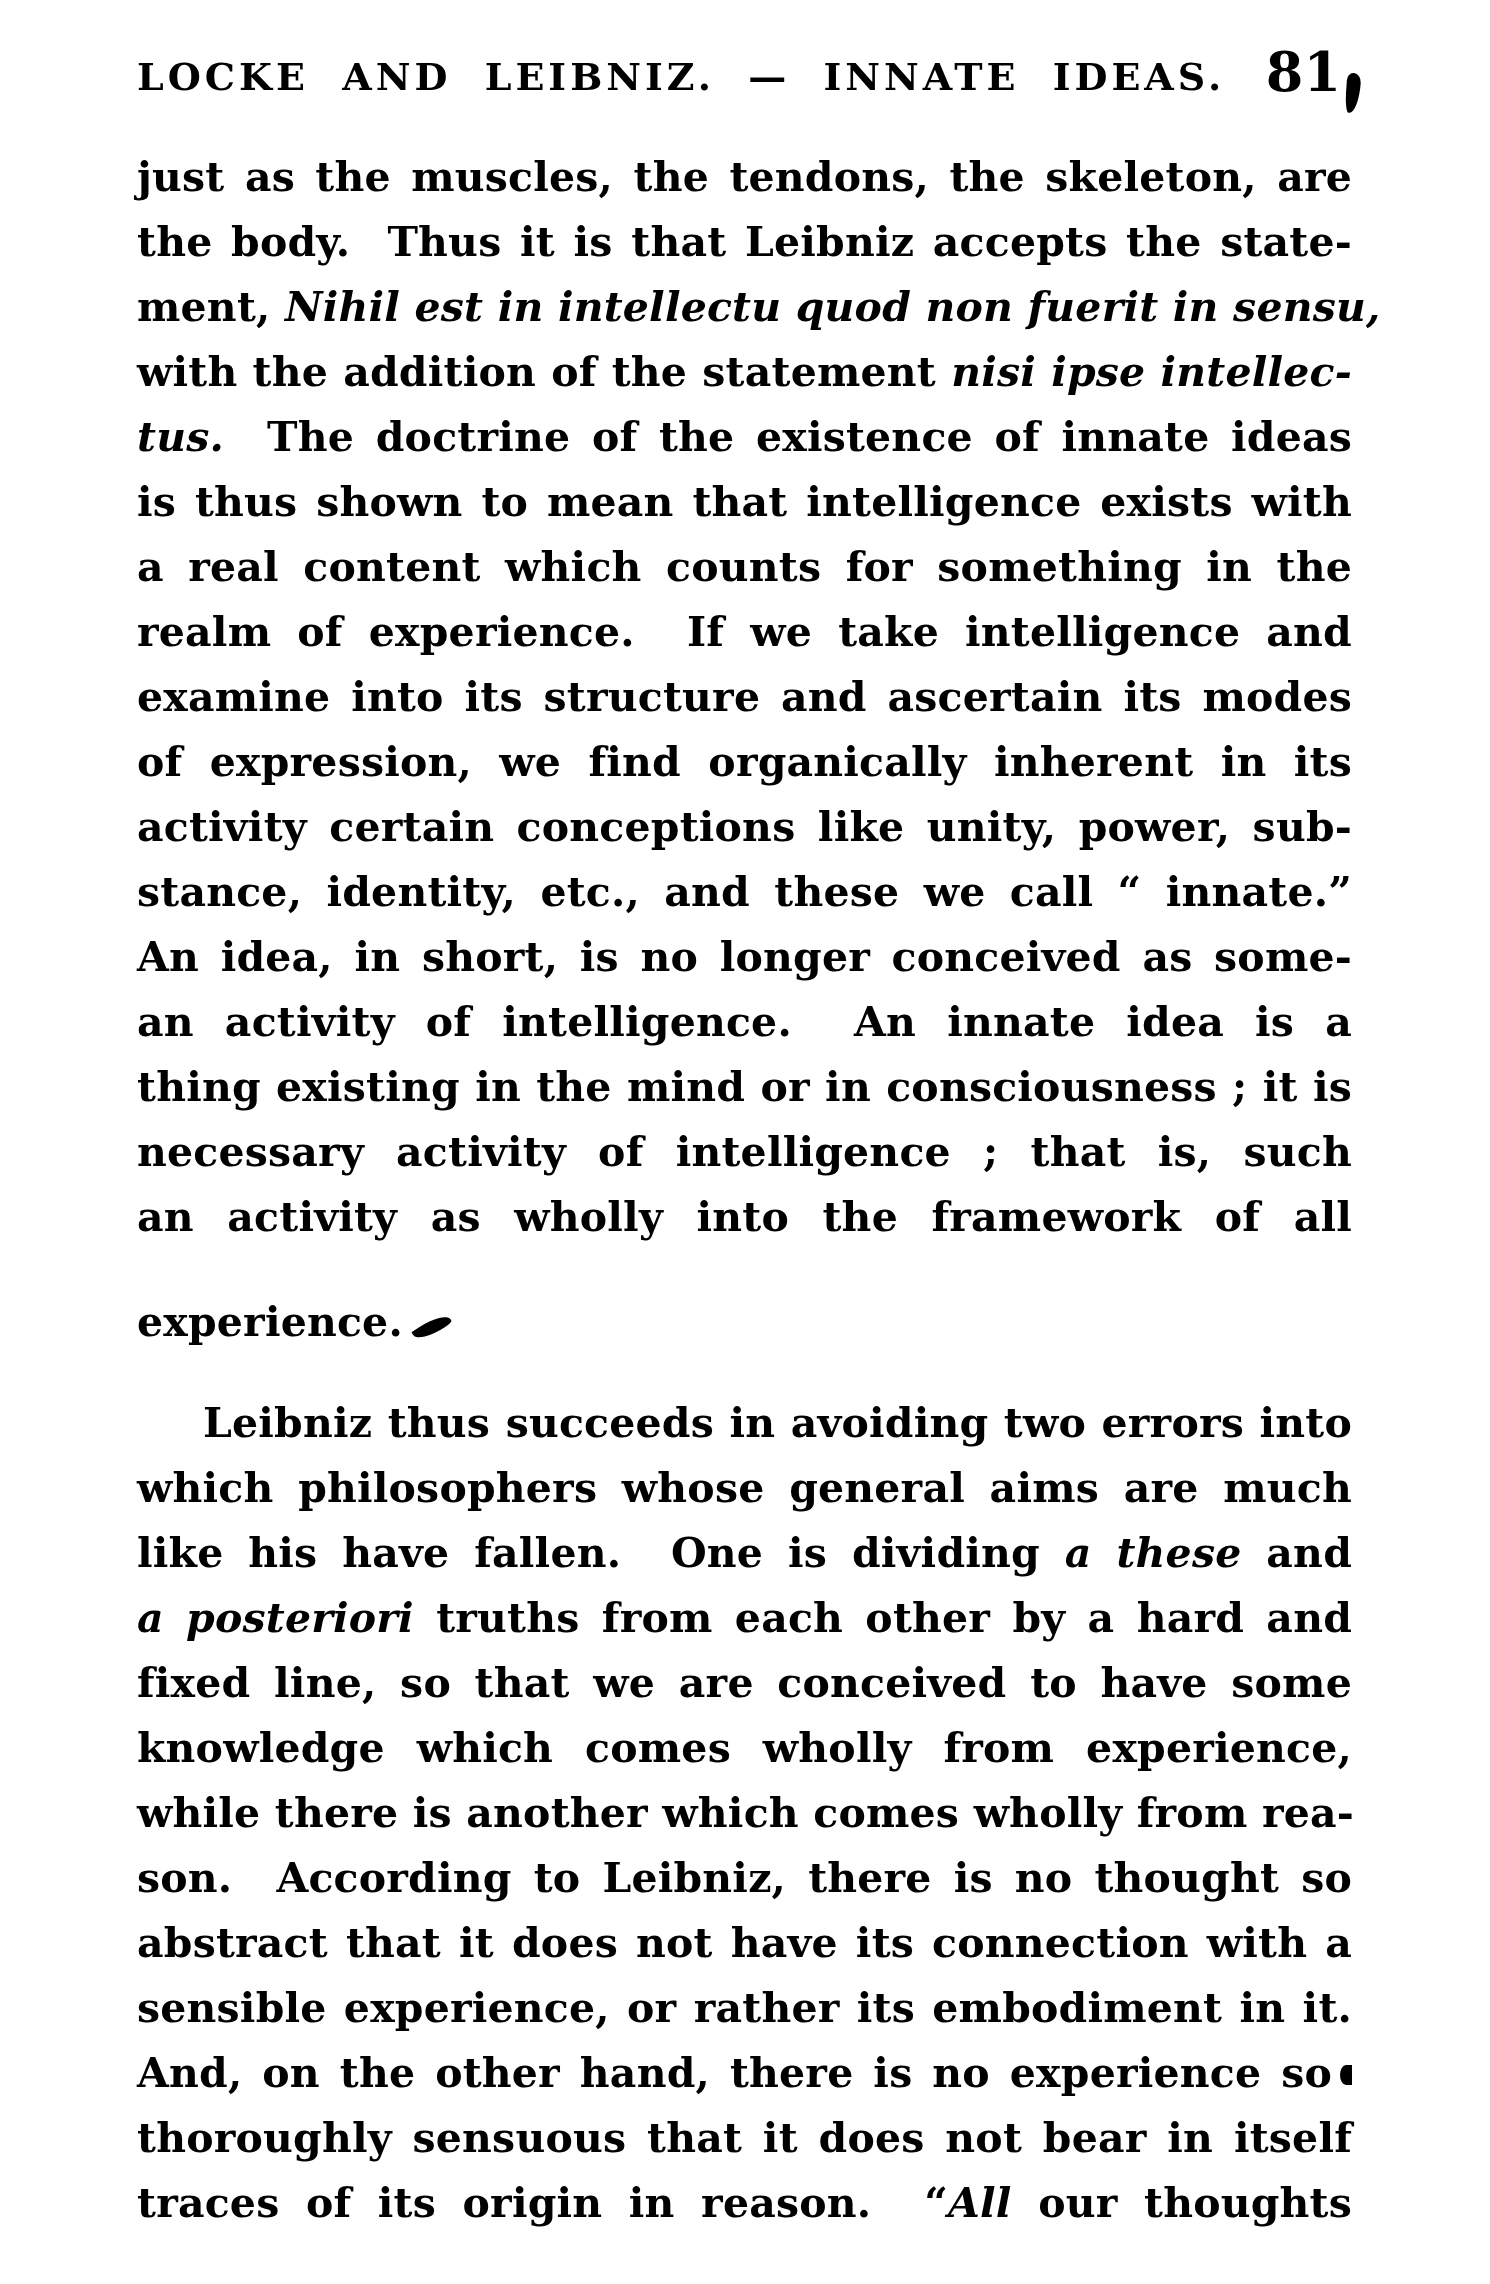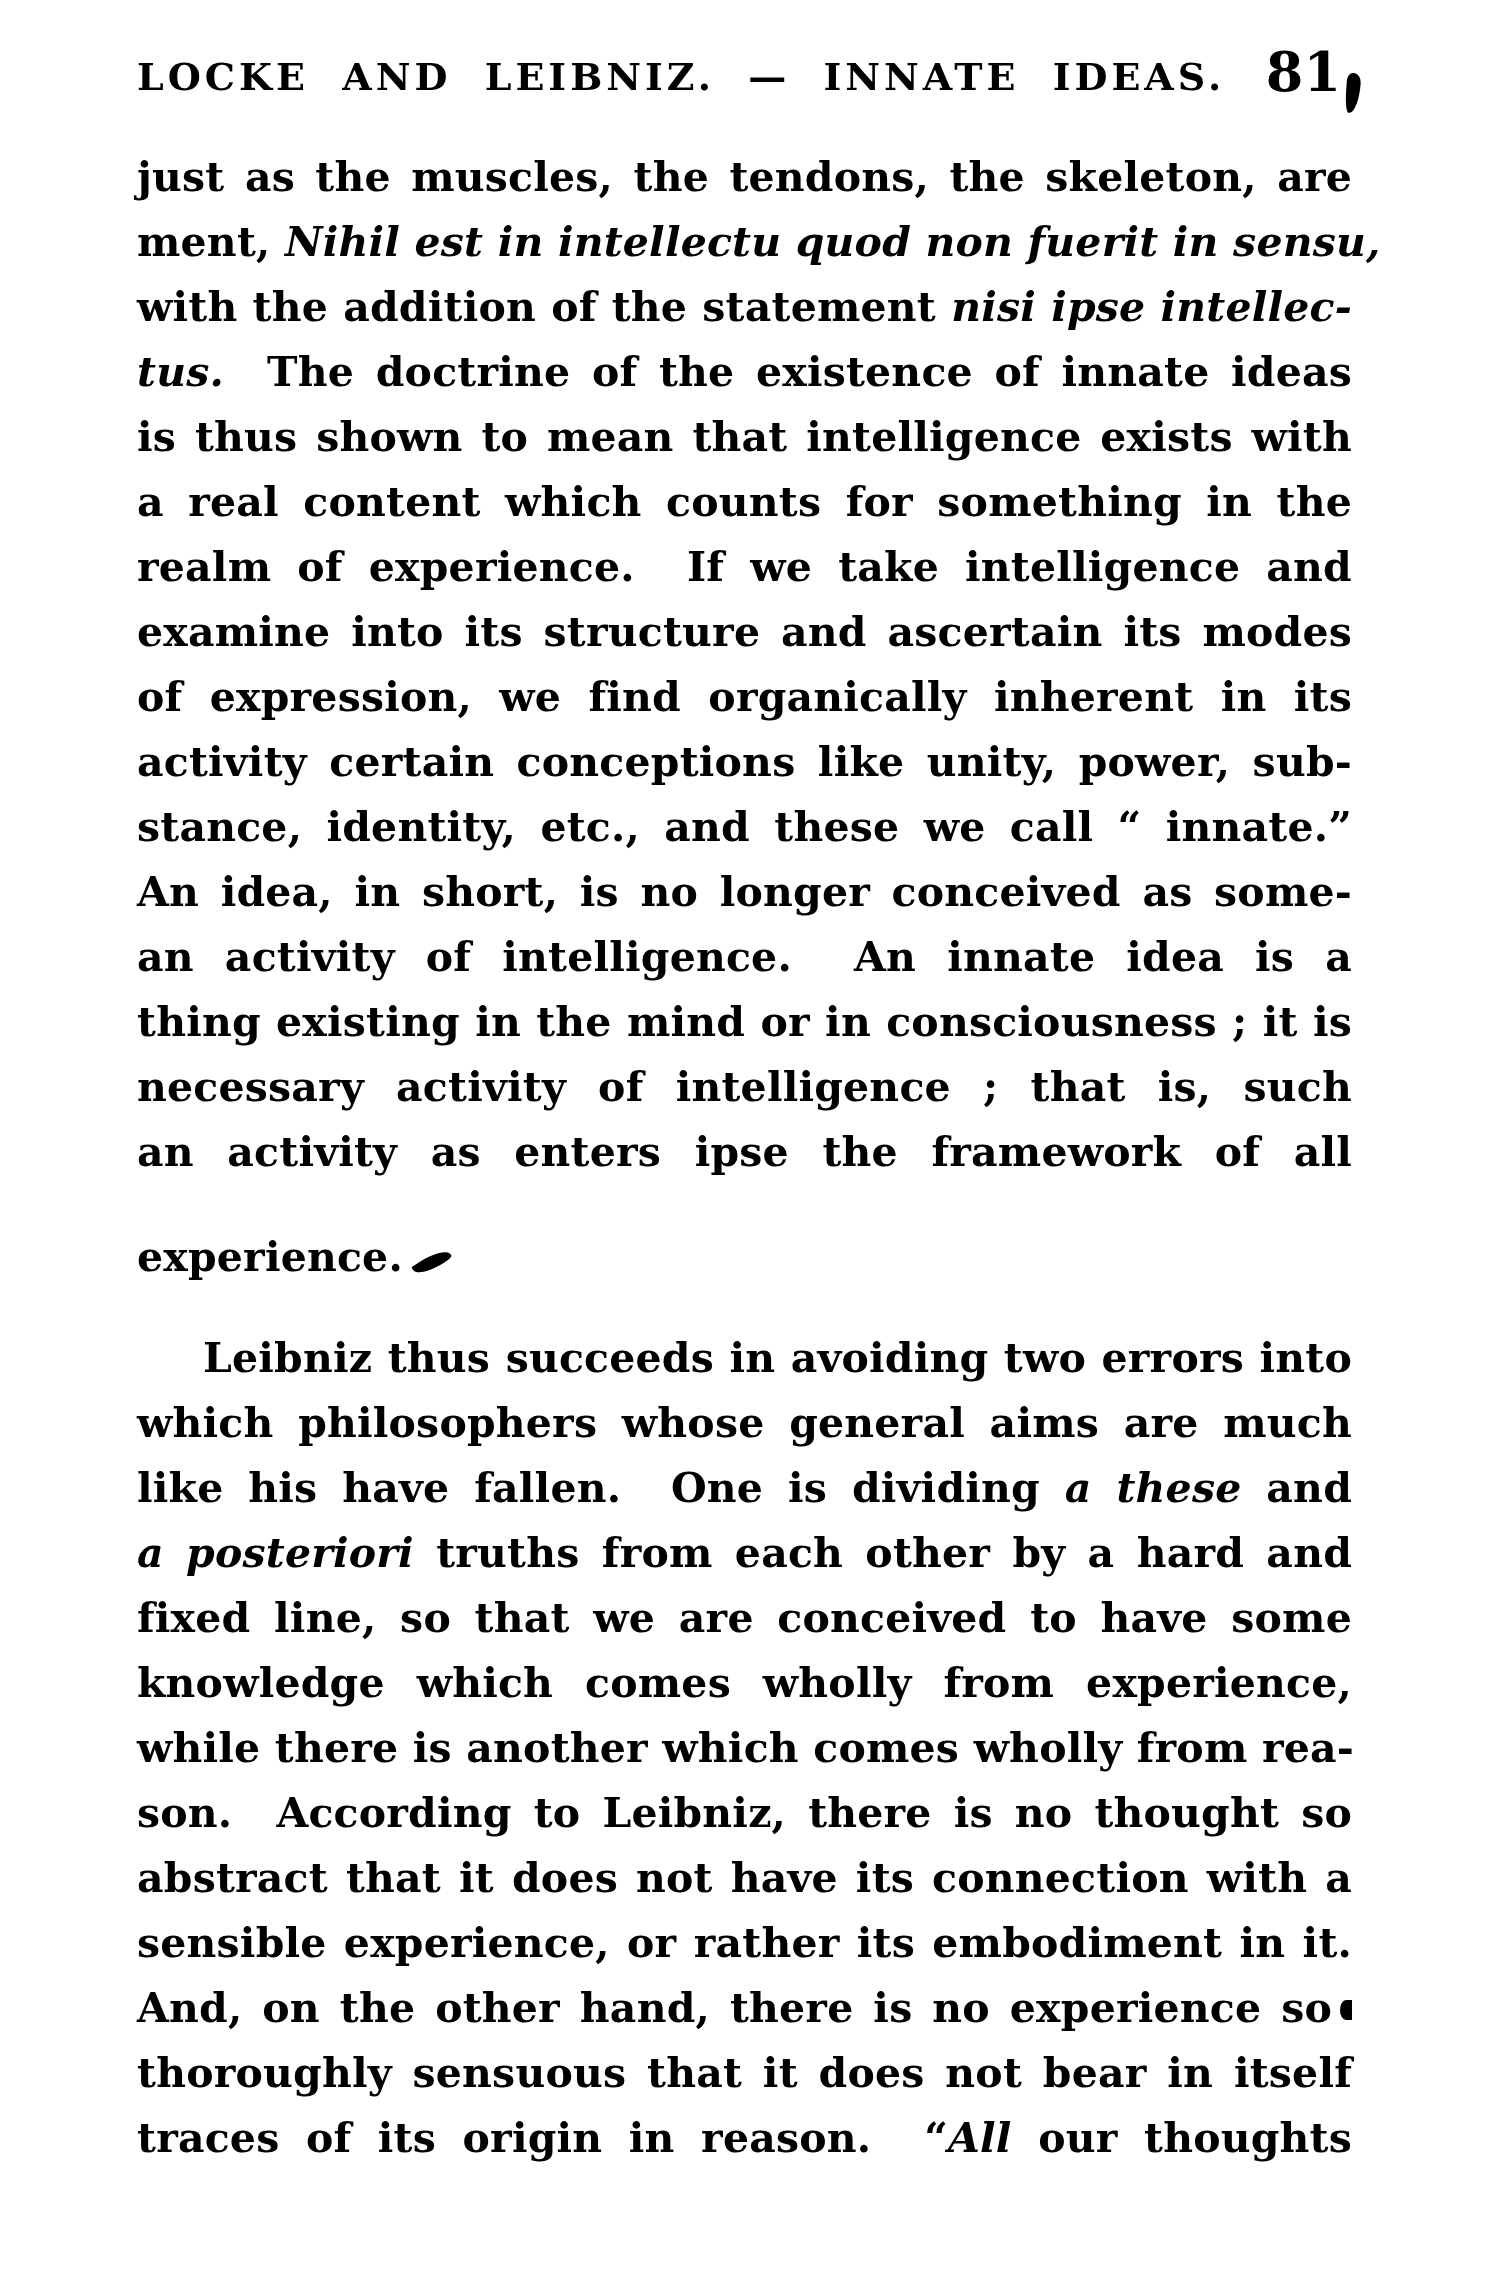--- a/index.html
+++ b/index.html
@@ -87,35 +87,36 @@
 </head>
 <body>
 
 <div class="page">
   <div class="header-row">
     <div class="title">LOCKE AND LEIBNIZ. — INNATE IDEAS.</div>
     <div class="page-num"><span>81</span><span class="mark-ink-blob"></span></div>
   </div>
   <div class="body-block">
       <div class="line"><span>just as the muscles, the tendons, the skeleton, are</span></div>
+      <div class="line"><span>the body.&nbsp; Thus it is that Leibniz accepts the state-</span></div>
       <div class="line"><span>ment, </span><span class="it">Nihil est in intellectu quod non fuerit in sensu,</span></div>
       <div class="line"><span>with the addition of the statement </span><span class="it">nisi ipse intellec-</span></div>
       <div class="line"><span class="it">tus.</span><span>&nbsp; The doctrine of the existence of innate ideas</span></div>
       <div class="line"><span>is thus shown to mean that intelligence exists with</span></div>
       <div class="line"><span>a real content which counts for something in the</span></div>
       <div class="line"><span>realm of experience.&nbsp; If we take intelligence and</span></div>
       <div class="line"><span>examine into its structure and ascertain its modes</span></div>
       <div class="line"><span>of expression, we find organically inherent in its</span></div>
       <div class="line"><span>activity certain conceptions like unity, power, sub-</span></div>
       <div class="line"><span>stance, identity, etc., and these we call “&nbsp;innate.”</span></div>
       <div class="line"><span>An idea, in short, is no longer conceived as some-</span></div>
       <div class="line"><span>an activity of intelligence.&nbsp; An innate idea is a</span></div>
       <div class="line"><span>thing existing in the mind or in consciousness ; it is</span></div>
       <div class="line"><span>necessary activity of intelligence ; that is, such</span></div>
-      <div class="line"><span>an activity as enters ipse the framework of all</span></div>
+      <div class="line"><span>an activity as wholly into the framework of all</span></div>
       <div class="line no-just"><span>experience.</span><span class="mark-flourish"></span></div>
       <div class="line indent"><span>Leibniz thus succeeds in avoiding two errors into</span></div>
       <div class="line"><span>which philosophers whose general aims are much</span></div>
       <div class="line"><span>like his have fallen.&nbsp; One is dividing </span><span class="it">a these</span><span> and</span></div>
       <div class="line"><span class="it">a posteriori</span><span> truths from each other by a hard and</span></div>
       <div class="line"><span>fixed line, so that we are conceived to have some</span></div>
       <div class="line"><span>knowledge which comes wholly from experience,</span></div>
       <div class="line"><span>while there is another which comes wholly from rea-</span></div>
       <div class="line"><span>son.&nbsp; According to Leibniz, there is no thought so</span></div>
       <div class="line"><span>abstract that it does not have its connection with a</span></div>

